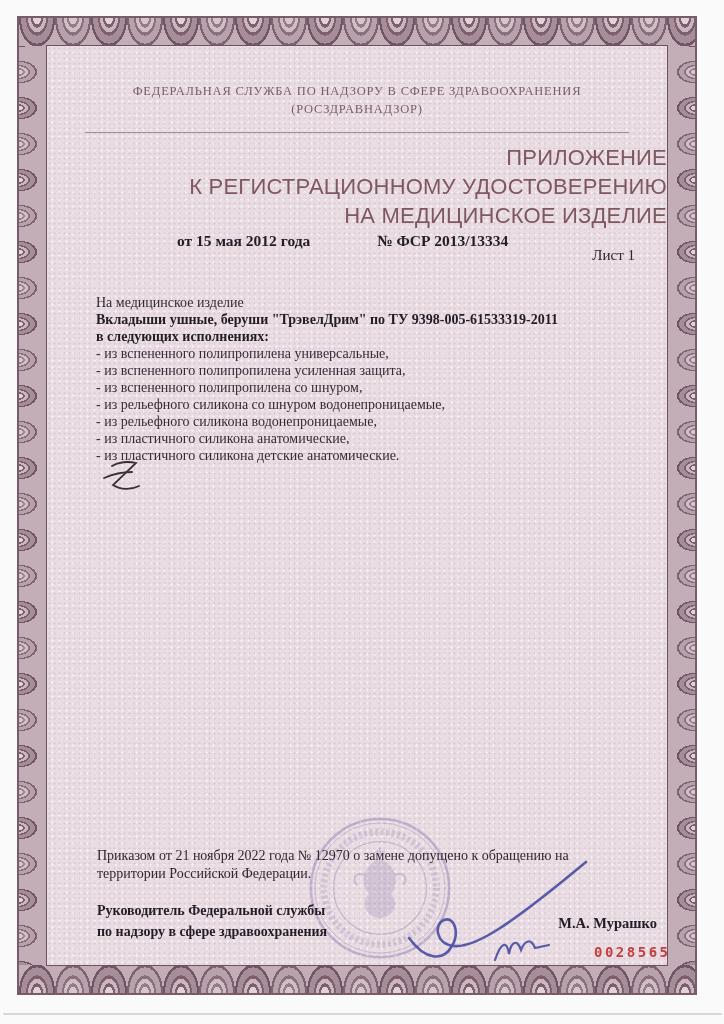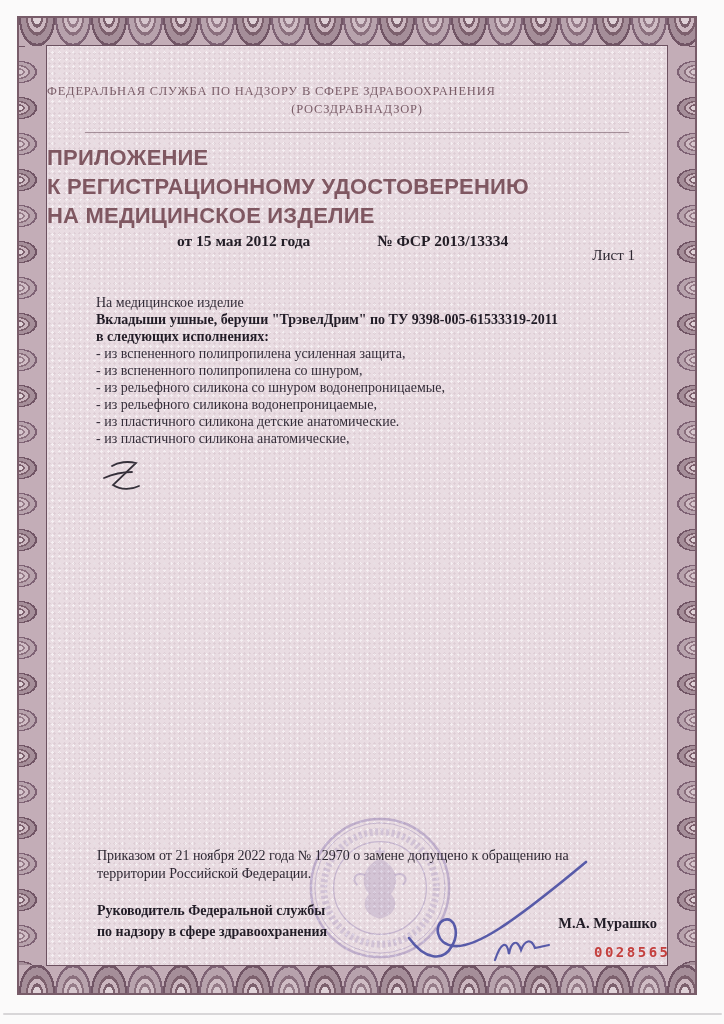--- a/index.html
+++ b/index.html
@@ -41,27 +41,27 @@
     position:absolute;inset:27px;box-sizing:border-box;border:1px solid #6c5160;
     background-color:#e9dce2;
     background-image:
       radial-gradient(rgba(148,110,126,.13) 1px, rgba(0,0,0,0) 1.3px),
       radial-gradient(rgba(255,255,255,.55) 1px, rgba(0,0,0,0) 1.3px);
     background-size:5px 5px, 7px 7px;
     background-position:0 0, 2px 3px;
   }
   .inner *{position:absolute;}
 
-  .agency{left:0;right:0;top:38px;font-size:12.5px;letter-spacing:.8px;
+  .agency{left:0;right:0;top:38px;text-align:center;font-size:12.5px;letter-spacing:.8px;
     color:#7a5d68;}
   .agency2{left:0;right:0;top:56px;text-align:center;font-size:12.5px;letter-spacing:.8px;color:#7a5d68;}
   .sep{left:38px;right:38px;top:86px;height:0;border-top:1px solid rgba(109,82,94,.55);}
 
-  .title{left:0;right:0;text-align:left;font-family:"Liberation Sans",sans-serif;
-    font-weight:700;font-size:22px;color:#7f5761;letter-spacing:.2px;}
+  .title{left:0;right:0;text-align:right;font-family:"Liberation Sans",sans-serif;
+    font-weight:400;font-size:22px;color:#7f5761;letter-spacing:.2px;}
   .t1{top:99px;} .t2{top:128px;} .t3{top:157px;}
 
   .date-label,.number-label{top:186px;font-weight:700;font-size:15.5px;color:#221d26;}
   .date-label{left:130px;}
   .number-label{left:330px;}
   .sheet{top:201px;right:32px;font-size:15px;color:#2c2630;}
 
   .bodytext{left:49px;top:248px;right:20px;position:absolute;font-size:14px;line-height:17px;color:#332c38;}
   .bodytext div{position:static;}
   .bold{font-weight:700;color:#211c26;}
@@ -101,26 +101,27 @@
       <div class="title t3">НА МЕДИЦИНСКОЕ ИЗДЕЛИЕ</div>
 
       <div class="date-label">от  15 мая 2012 года</div>
       <div class="number-label">№  ФСР 2013/13334</div>
       <div class="sheet">Лист 1</div>
 
       <div class="bodytext">
         <div>На медицинское изделие</div>
         <div class="bold">Вкладыши ушные, беруши "ТрэвелДрим" по ТУ 9398-005-61533319-2011</div>
         <div class="bold">в следующих исполнениях:</div>
+        <div>- из вспененного полипропилена универсальные,</div>
         <div>- из вспененного полипропилена усиленная защита,</div>
         <div>- из вспененного полипропилена со шнуром,</div>
         <div>- из рельефного силикона со шнуром водонепроницаемые,</div>
         <div>- из рельефного силикона водонепроницаемые,</div>
+        <div>- из пластичного силикона анатомические,</div>
         <div>- из пластичного силикона детские анатомические.</div>
-        <div>- из пластичного силикона анатомические,</div>
       </div>
 
       <svg class="zmark" viewBox="0 0 48 38">
         <path d="M12 8 C18 4 28 3 36 5 L13 27 C21 32 31 32 39 28" fill="none" stroke="#35303a" stroke-width="1.8" stroke-linecap="round"></path>
         <path d="M4 20 C13 16 23 14 32 14" fill="none" stroke="#35303a" stroke-width="1.8" stroke-linecap="round"></path>
       </svg>
 
       <svg class="stamp" viewBox="0 0 150 150">
         <circle cx="75" cy="75" r="70" fill="none" stroke="#8d7cc2" stroke-width="2.5" opacity="0.5"></circle>
         <circle cx="75" cy="75" r="66" fill="none" stroke="#8d7cc2" stroke-width="1" opacity="0.4"></circle>

